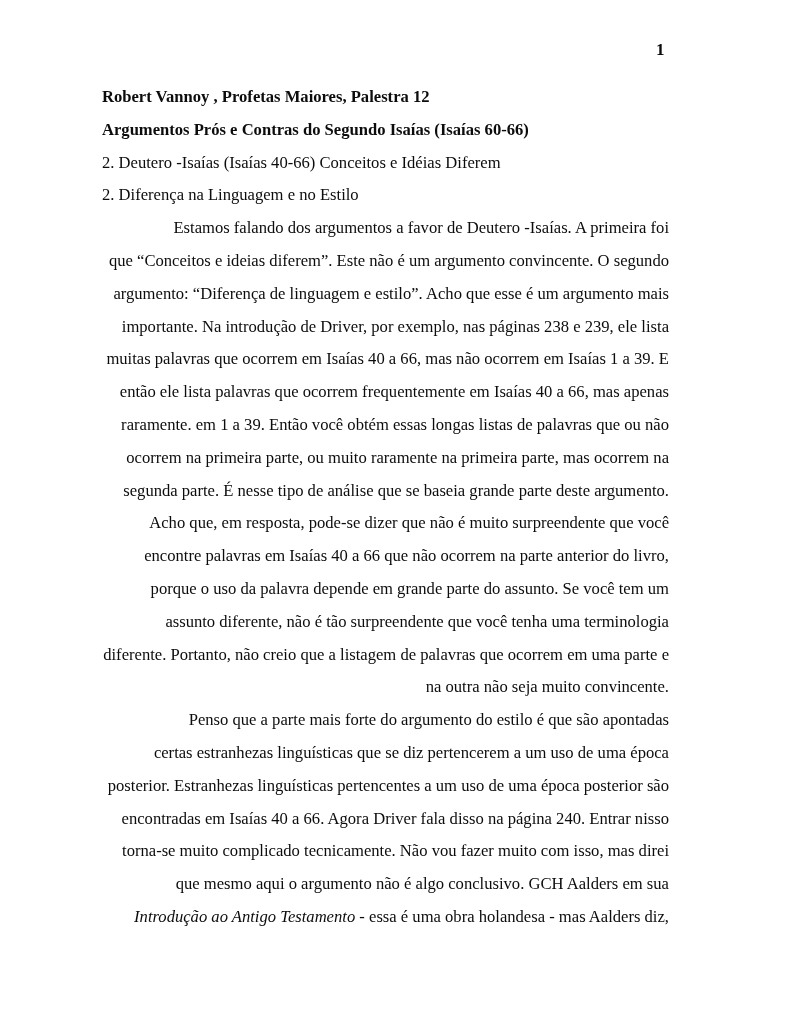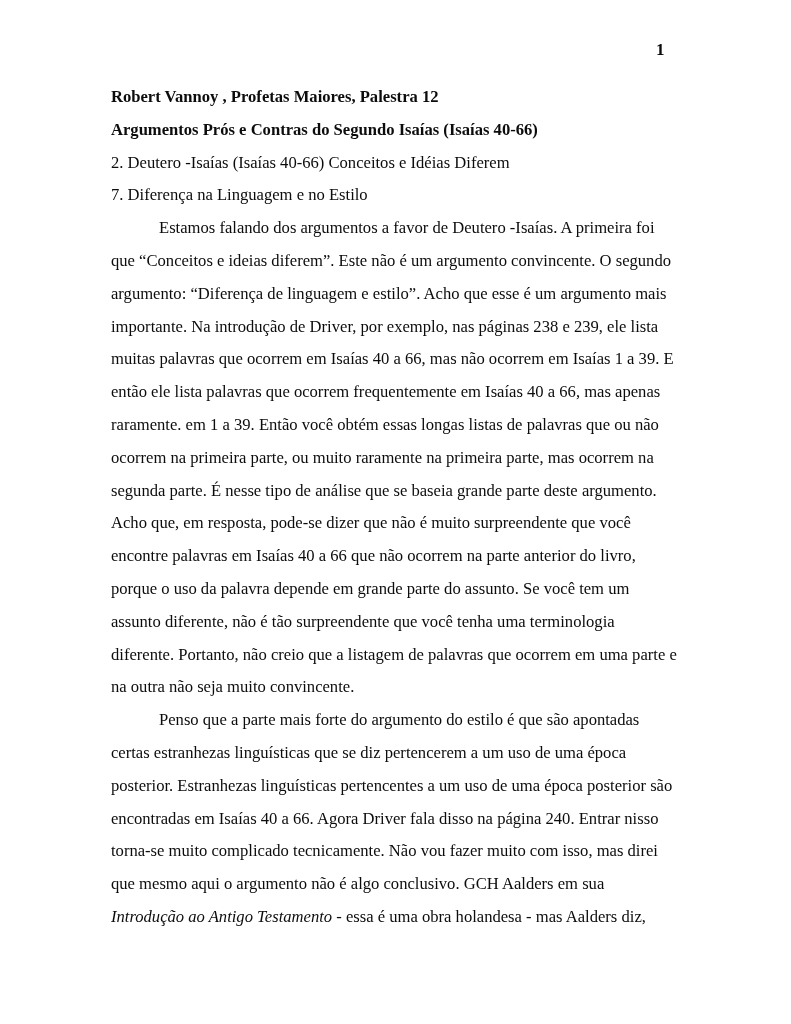--- a/index.html
+++ b/index.html
@@ -25,60 +25,60 @@
   .page-number {
     position: absolute;
     top: 40px;
     left: 656px;
     font-size: 17px;
     font-weight: bold;
     line-height: 20px;
   }
   .content {
     position: absolute;
-    left: 111px;
+    left: 102px;
     top: 81px;
     width: 567px;
     font-size: 16.6px;
     line-height: 32.8px;
   }
   .content p {
     margin: 0;
     padding: 0;
   }
   .bold {
     font-weight: bold;
   }
   .para {
     text-indent: 48px;
-    text-align: left;
+    text-align: right;
   }
   .subhead {
     margin-top: 15px !important;
   }
   .italic {
     font-style: italic;
   }
 </style>
 </head>
 <body>
 
 <div class="page">
 
   <div class="page-number">1</div>
 
   <div class="content">
 
     <p class="bold">Robert Vannoy , Profetas Maiores, Palestra 12</p>
 
-    <p class="bold">Argumentos Prós e Contras do Segundo Isaías (Isaías 40-66)</p>
+    <p class="bold">Argumentos Prós e Contras do Segundo Isaías (Isaías 60-66)</p>
 
     <p>2. Deutero -Isaías (Isaías 40-66) Conceitos e Idéias Diferem</p>
 
-    <p>7. Diferença na Linguagem e no Estilo</p>
+    <p>2. Diferença na Linguagem e no Estilo</p>
 
     <p class="para">Estamos falando dos argumentos a favor de Deutero -Isaías. A primeira foi que “Conceitos e ideias diferem”. Este não é um argumento convincente. O segundo argumento: “Diferença de linguagem e estilo”. Acho que esse é um argumento mais importante. Na introdução de Driver, por exemplo, nas páginas 238 e 239, ele lista muitas palavras que ocorrem em Isaías 40 a 66, mas não ocorrem em Isaías 1 a 39. E então ele lista palavras que ocorrem frequentemente em Isaías 40 a 66, mas apenas raramente. em 1 a 39. Então você obtém essas longas listas de palavras que ou não ocorrem na primeira parte, ou muito raramente na primeira parte, mas ocorrem na segunda parte. É nesse tipo de análise que se baseia grande parte deste argumento. Acho que, em resposta, pode-se dizer que não é muito surpreendente que você encontre palavras em Isaías 40 a 66 que não ocorrem na parte anterior do livro, porque o uso da palavra depende em grande parte do assunto. Se você tem um assunto diferente, não é tão surpreendente que você tenha uma terminologia diferente. Portanto, não creio que a listagem de palavras que ocorrem em uma parte e na outra não seja muito convincente.</p>
 
 
     <p class="para"><span>Penso que a parte mais forte do argumento do estilo é que são apontadas certas estranhezas linguísticas que se diz pertencerem a um uso de uma época posterior. Estranhezas linguísticas pertencentes a um uso de uma época posterior são encontradas em Isaías 40 a 66. Agora Driver fala disso na página 240. Entrar nisso torna-se muito complicado tecnicamente. Não vou fazer muito com isso, mas direi que mesmo aqui o argumento não é algo conclusivo. GCH Aalders em sua </span><span class="italic">Introdução ao Antigo Testamento</span><span> - essa é uma obra holandesa - mas Aalders diz,</span></p>
 
   </div>
 </div>
 
 </body></html>

